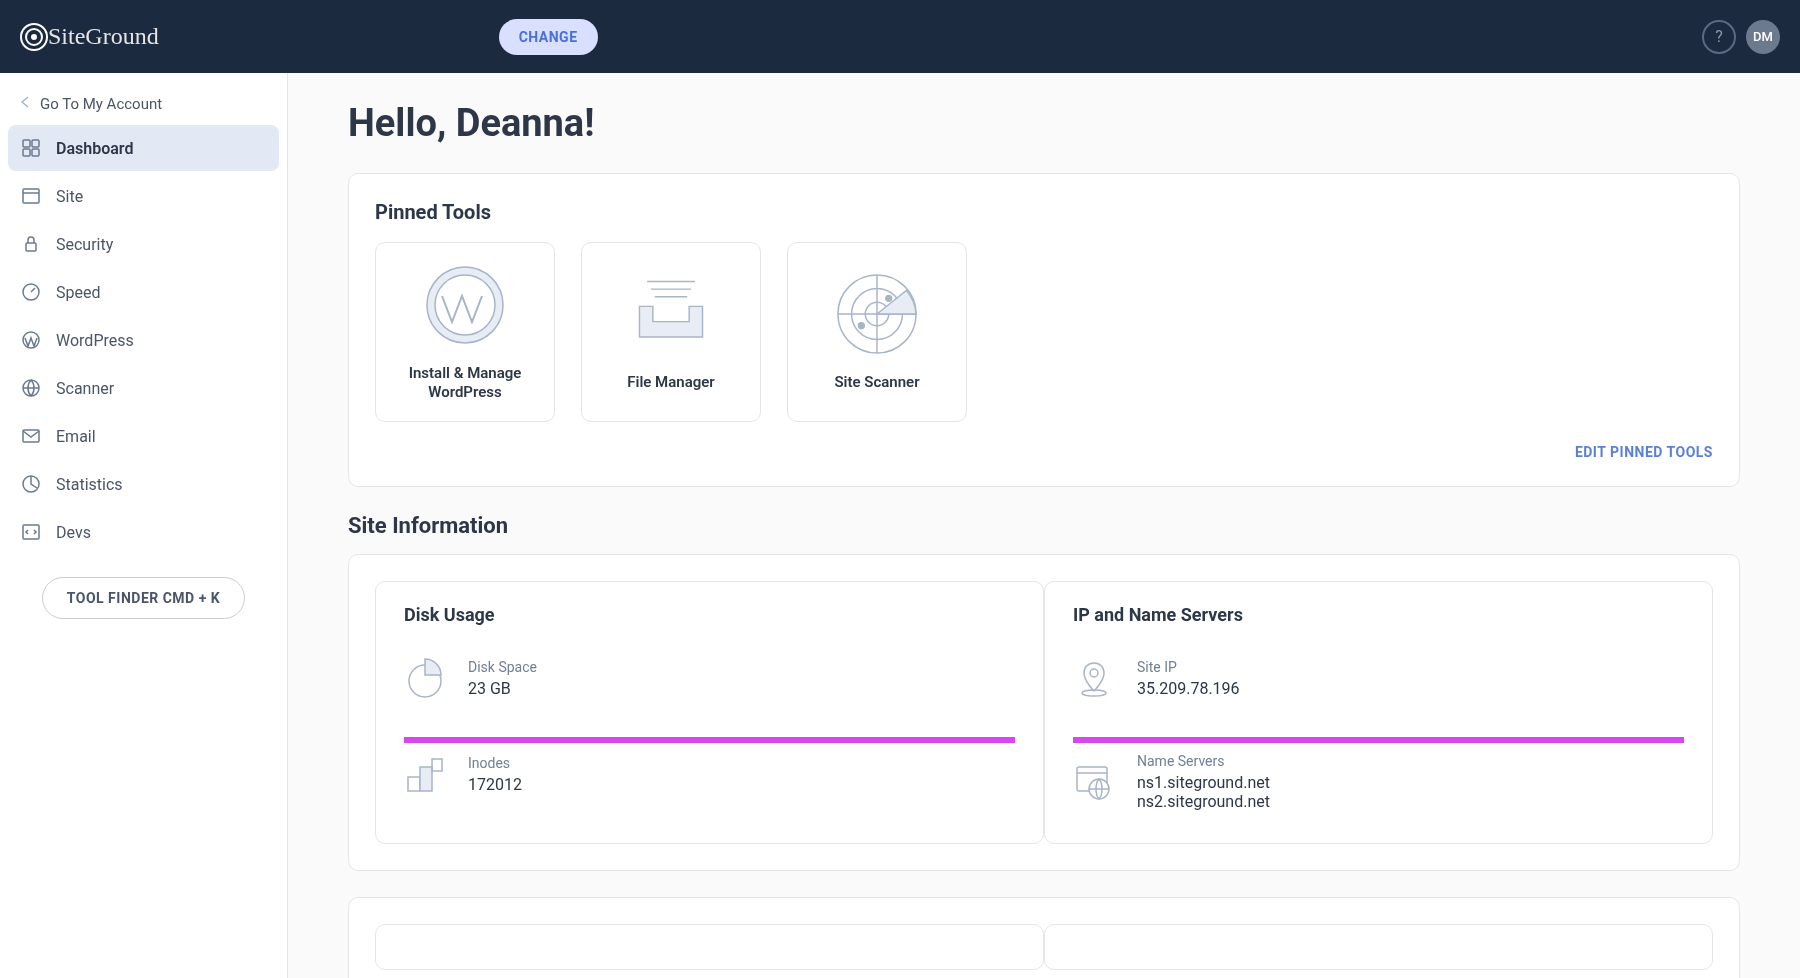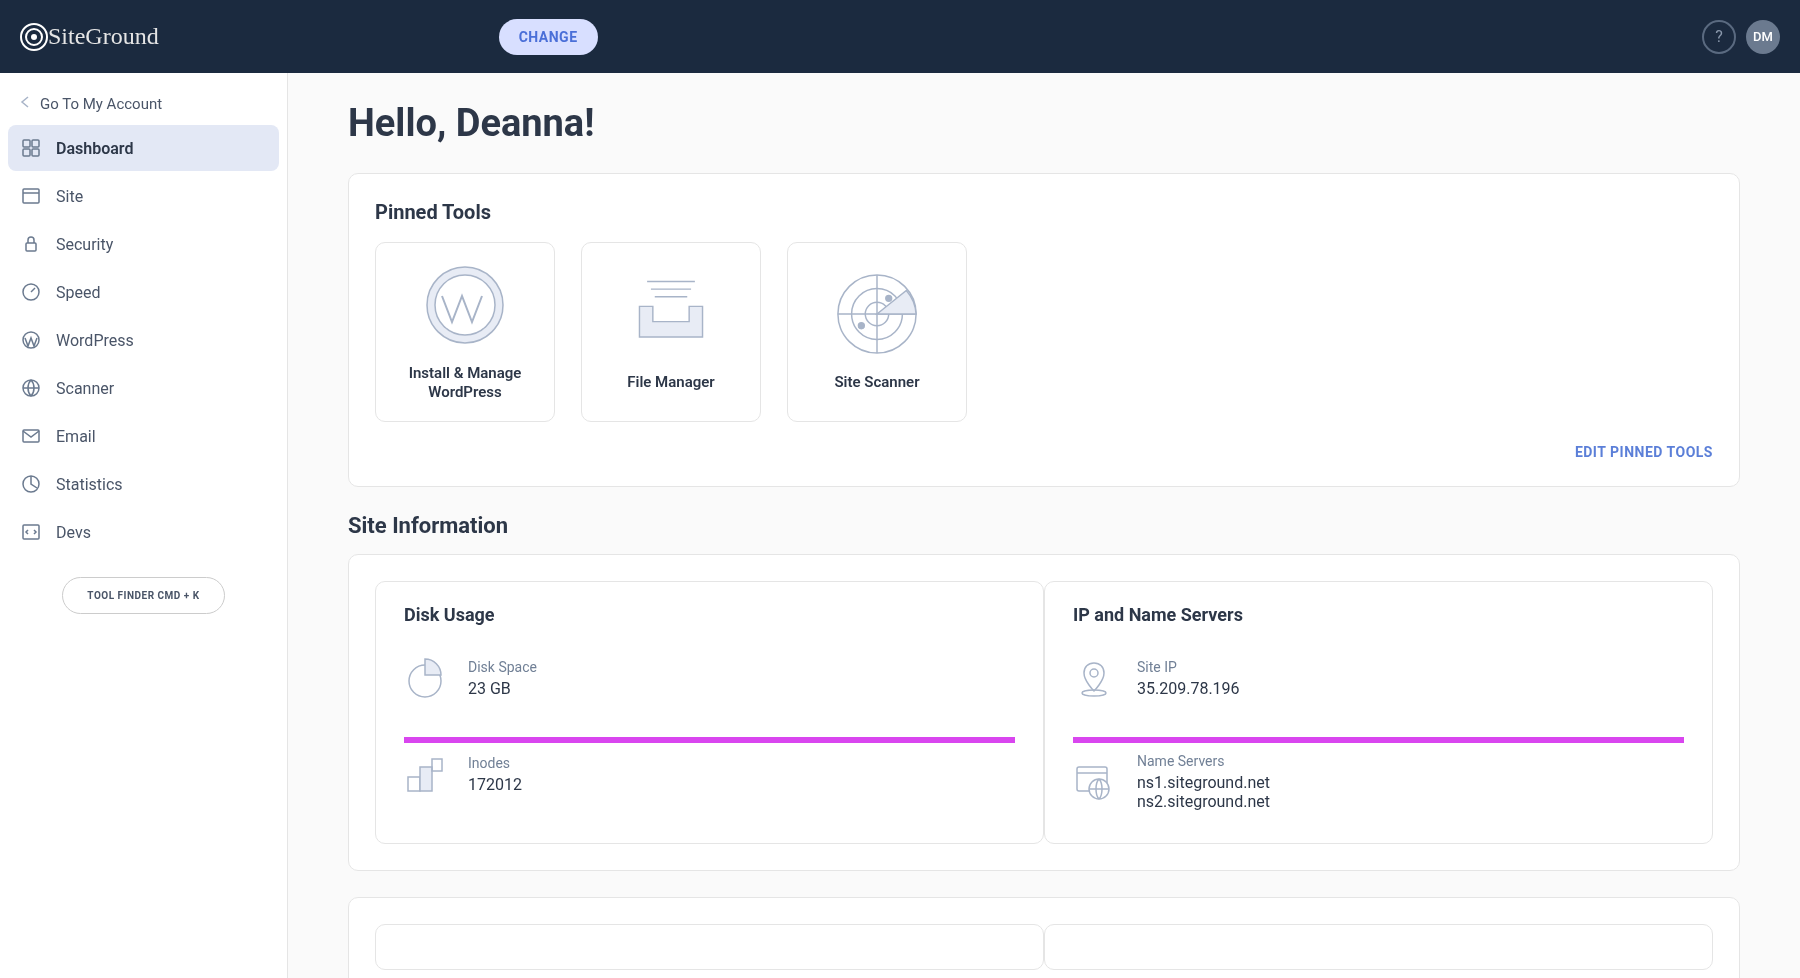--- a/index.html
+++ b/index.html
@@ -14,21 +14,21 @@
 .change-btn{background:#d8dfff;color:#4a6fd8;border:none;border-radius:20px;padding:10px 20px;font-size:14px;font-weight:700;letter-spacing:0.5px;cursor:pointer}
 .header-right{display:flex;align-items:center;gap:10px}
 .help-btn{width:34px;height:34px;border:2px solid #5a6a80;border-radius:50%;display:flex;align-items:center;justify-content:center;color:#8a98ac;cursor:pointer;background:transparent;font-size:16px}
 .avatar{width:34px;height:34px;background:#6b7a8f;border-radius:50%;display:flex;align-items:center;justify-content:center;color:#fff;font-size:13px;font-weight:500;cursor:pointer}
 .container{display:flex;height:calc(100% - 73px)}
 .sidebar{width:288px;background:#fff;border-right:1px solid #e5e5e5;padding:14px 8px;display:flex;flex-direction:column}
 .back-link{display:flex;align-items:center;gap:8px;color:#4a5568;font-size:15px;padding:8px 10px;cursor:pointer;margin-bottom:4px}
 .nav-item{display:flex;align-items:center;gap:14px;padding:12px 12px;color:#4a5568;font-size:16px;cursor:pointer;border-radius:8px;margin-bottom:2px}
 .nav-item.active{background:#e3e8f5;color:#2d3748;font-weight:600}
 .nav-icon{width:22px;height:22px;display:flex;align-items:center;justify-content:center;flex-shrink:0}
-.tool-finder{margin-top:20px;align-self:center;border:1px solid #ccc;border-radius:22px;padding:12px 24px;font-size:10px;font-weight:700;letter-spacing:0.5px;color:#4a5568;background:#fff;cursor:pointer}
+.tool-finder{margin-top:20px;align-self:center;border:1px solid #ccc;border-radius:22px;padding:12px 24px;font-size:14px;font-weight:700;letter-spacing:0.5px;color:#4a5568;background:#fff;cursor:pointer}
 .main{flex:1;padding:28px 60px;overflow-y:auto}
 .greeting{font-size:38px;font-weight:700;color:#2d3748;margin-bottom:28px}
 .card{background:#fff;border:1px solid #e5e5e5;border-radius:10px;padding:26px;margin-bottom:26px}
 .card-title{font-size:20px;font-weight:700;color:#2d3748;margin-bottom:18px}
 .tools-row{display:flex;gap:26px}
 .tool-card{width:180px;height:180px;border:1px solid #e5e5e5;border-radius:10px;display:flex;flex-direction:column;align-items:center;justify-content:center;gap:16px;cursor:pointer;padding:10px}
 .tool-icon-wrap{width:86px;height:86px;display:flex;align-items:center;justify-content:center}
 .tool-label{font-size:15px;font-weight:600;color:#2d3748;text-align:center;line-height:1.3}
 .edit-link{text-align:right;color:#5b7fd8;font-size:14px;font-weight:700;letter-spacing:0.5px;margin-top:22px;cursor:pointer}
 .section-title{font-size:22px;font-weight:700;color:#2d3748;margin-bottom:16px}

